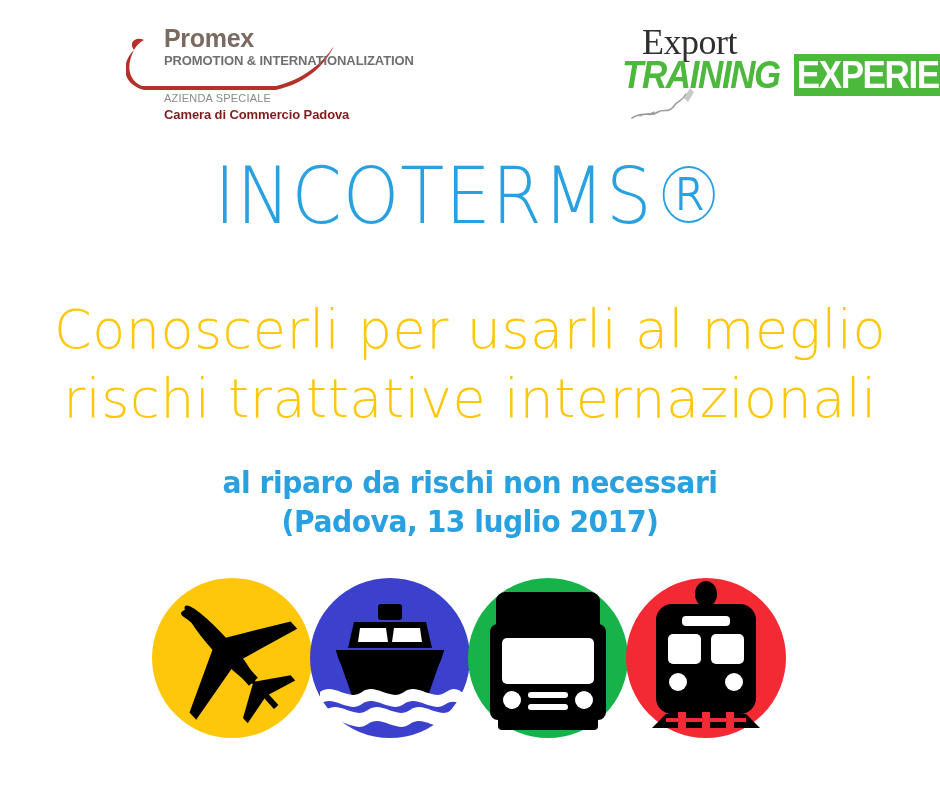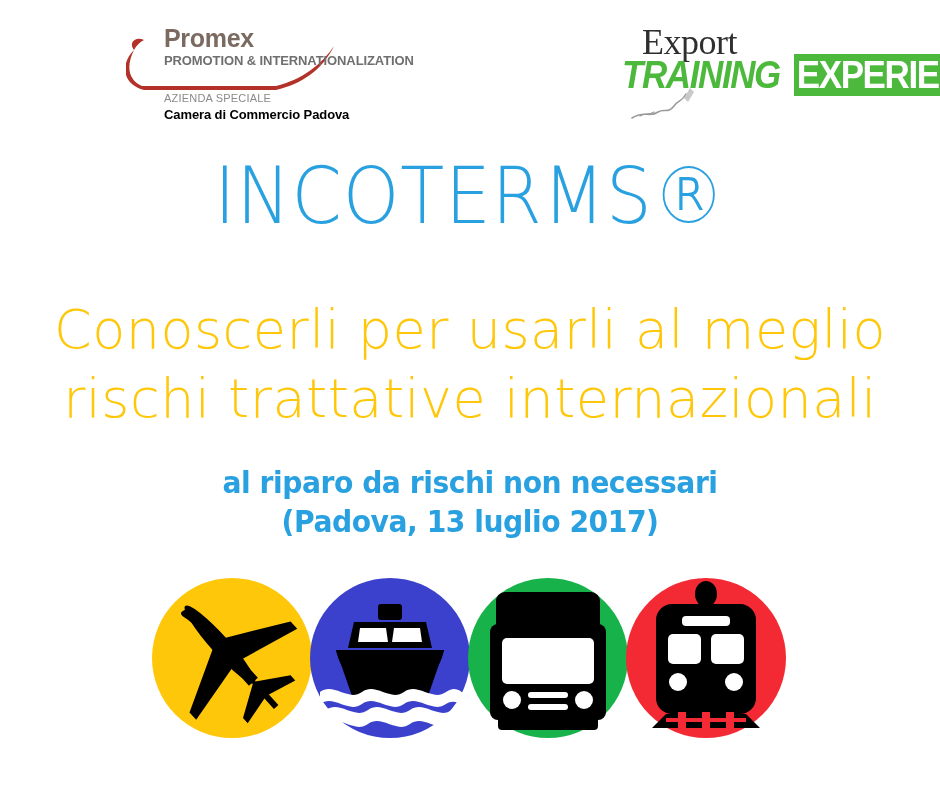--- a/index.html
+++ b/index.html
@@ -73,21 +73,21 @@
     color: #8a8a8a;
     letter-spacing: 0.2px;
     white-space: nowrap;
   }
   .promex-cc {
     position: absolute;
     left: 38px; top: 85px;
     font-family: "Liberation Sans", sans-serif;
     font-weight: bold;
     font-size: 13px;
-    color: #000000;
+    color: #7f1d1d;
     letter-spacing: -0.1px;
     white-space: nowrap;
   }
 
   
   .ete-logo {
     position: absolute;
     right: 28px;
     top: 22px;
     width: 290px;

